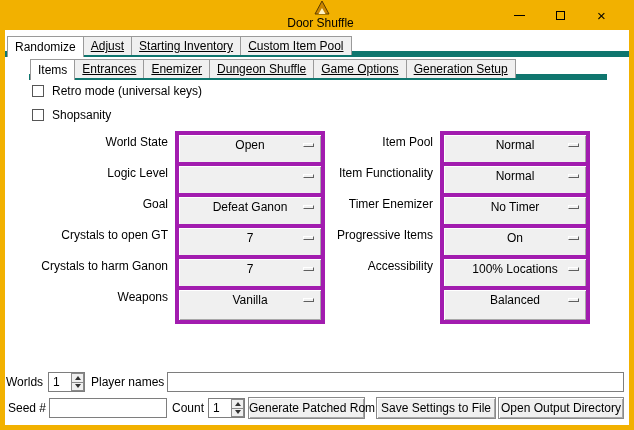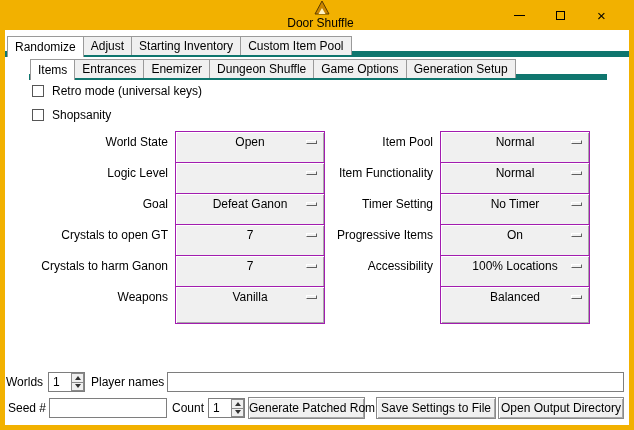--- a/index.html
+++ b/index.html
@@ -27,35 +27,35 @@
 
   
   .tabrow { position: absolute; display: flex; align-items: flex-start; border-bottom: 6px solid #0f766e; }
   .tabrow1 { left: 0; top: 6px; width: 624px; height: 21px; padding-left: 2px; }
   .tabrow2 { left: 24px; top: 29px; width: 578px; height: 21px; padding-left: 1px; }
   .tab {
     height: 19px; line-height: 18px; padding: 0 7px;
     background: #f0f0f0; border: 1px solid #9a9a9a; border-bottom: none;
     position: relative; white-space: nowrap; cursor: default;
   }
-  .tab + .tab { margin-left: -1px; }
+  .tab + .tab { margin-left: -1px; text-decoration: underline; }
   .tab.active { background: #fff; height: 21px; line-height: 20px; margin-bottom: -1px; z-index: 2; }
 
   
   .checkrow { position: absolute; left: 27px; height: 16px; display: flex; align-items: center; gap: 8px; cursor: default; }
   .cb { width: 12px; height: 12px; background: #fff; border: 1px solid #565656; flex: 0 0 auto; }
 
   
   .row { position: absolute; left: 3px; width: 624px; height: 22px; }
   .lbl { position: absolute; top: 0; height: 22px; line-height: 22px; text-align: right; white-space: nowrap; }
   .lbl-l { left: 0; width: 160px; }
   .lbl-r { left: 265px; width: 160px; }
   .dd {
     position: absolute; top: 0; height: 38px; width: 150px;
-    background: #f0f0f0; border: 1px solid #a21caf;
+    background: #f0f0f0; border: 4px solid #a21caf;
     box-shadow: inset 1px 1px 0 #ffffff, inset -1px -1px 0 #a8a8a8;
     cursor: default;
   }
   .dd-l { left: 167px; }
   .dd-r { left: 432px; }
   .dd-val { display: block; width: 100%; height: 20px; line-height: 20px; text-align: center; white-space: nowrap; }
   .dd-ind {
     position: absolute; right: 7px; top: 8px; width: 11px; height: 4px;
     background: #f0f0f0;
     border-top: 1px solid #ffffff; border-left: 1px solid #ffffff;
@@ -158,21 +158,21 @@
         <span class="dd-ind"></span>
       </div>
     </div>
 
     <div class="row" style="top:163px">
       <span class="lbl lbl-l">Goal</span>
       <div class="dd dd-l">
         <span class="dd-val">Defeat Ganon</span>
         <span class="dd-ind"></span>
       </div>
-      <span class="lbl lbl-r">Timer Setting</span>
+      <span class="lbl lbl-r">Timer Enemizer</span>
       <div class="dd dd-r">
         <span class="dd-val">No Timer</span>
         <span class="dd-ind"></span>
       </div>
     </div>
 
     <div class="row" style="top:194px">
       <span class="lbl lbl-l">Crystals to open GT</span>
       <div class="dd dd-l">
         <span class="dd-val">7</span>

